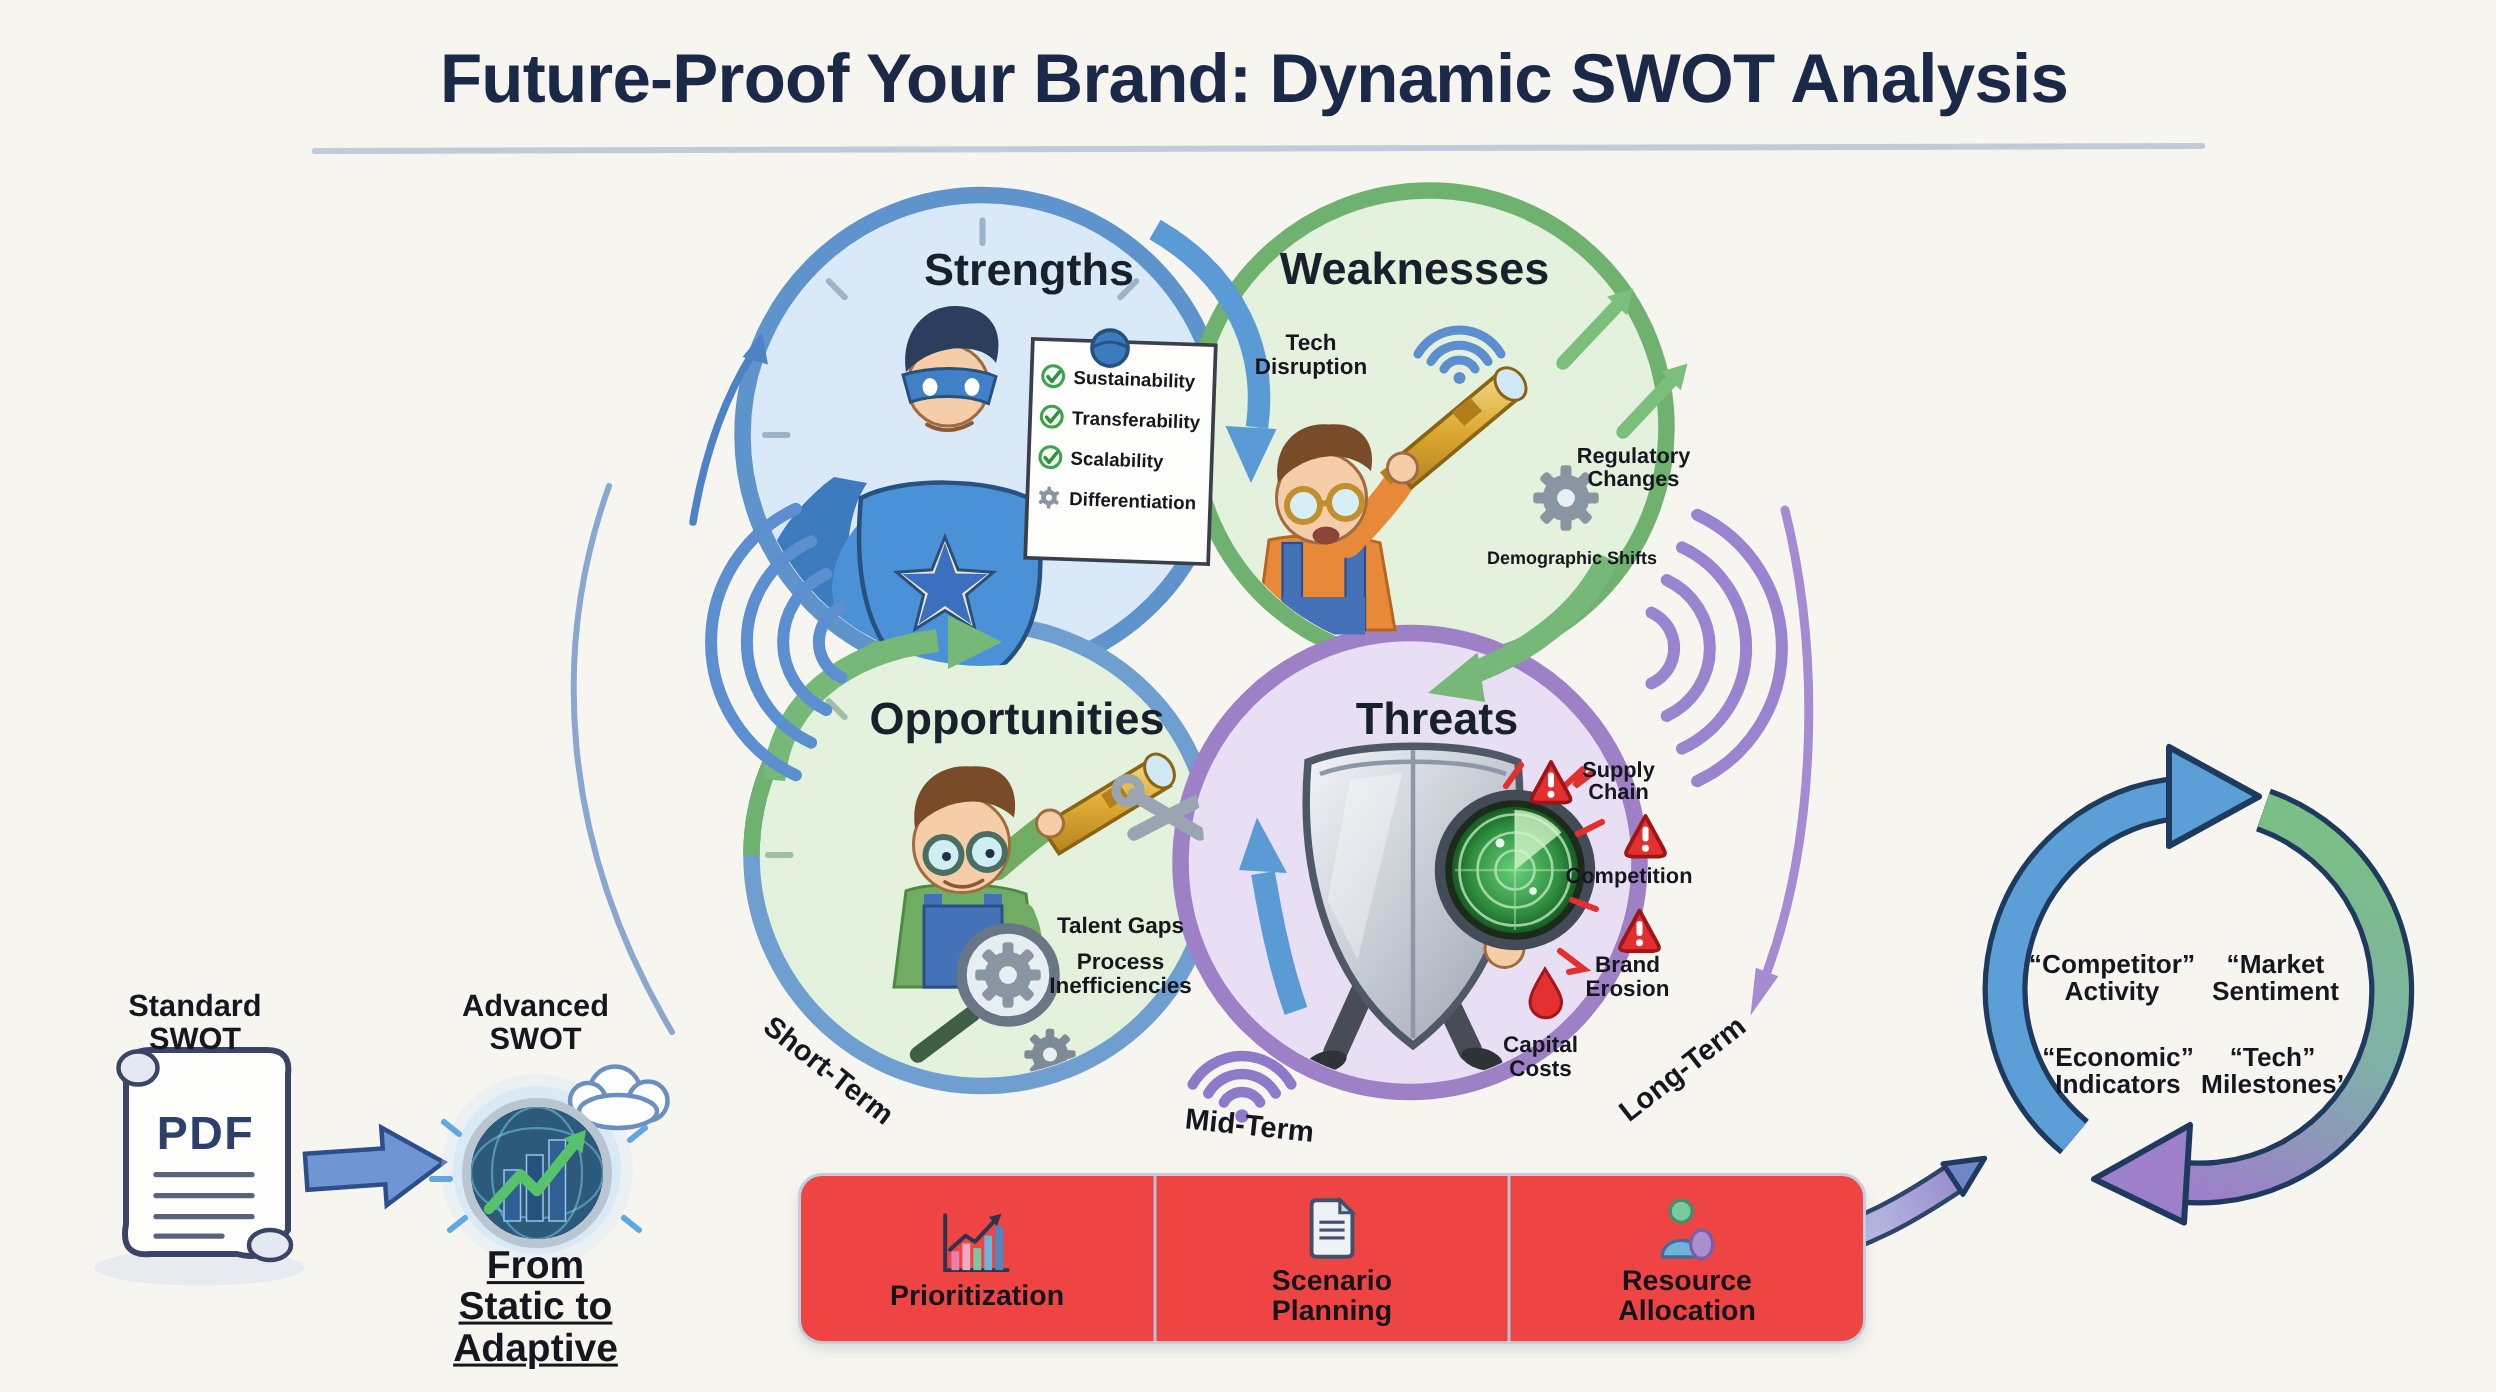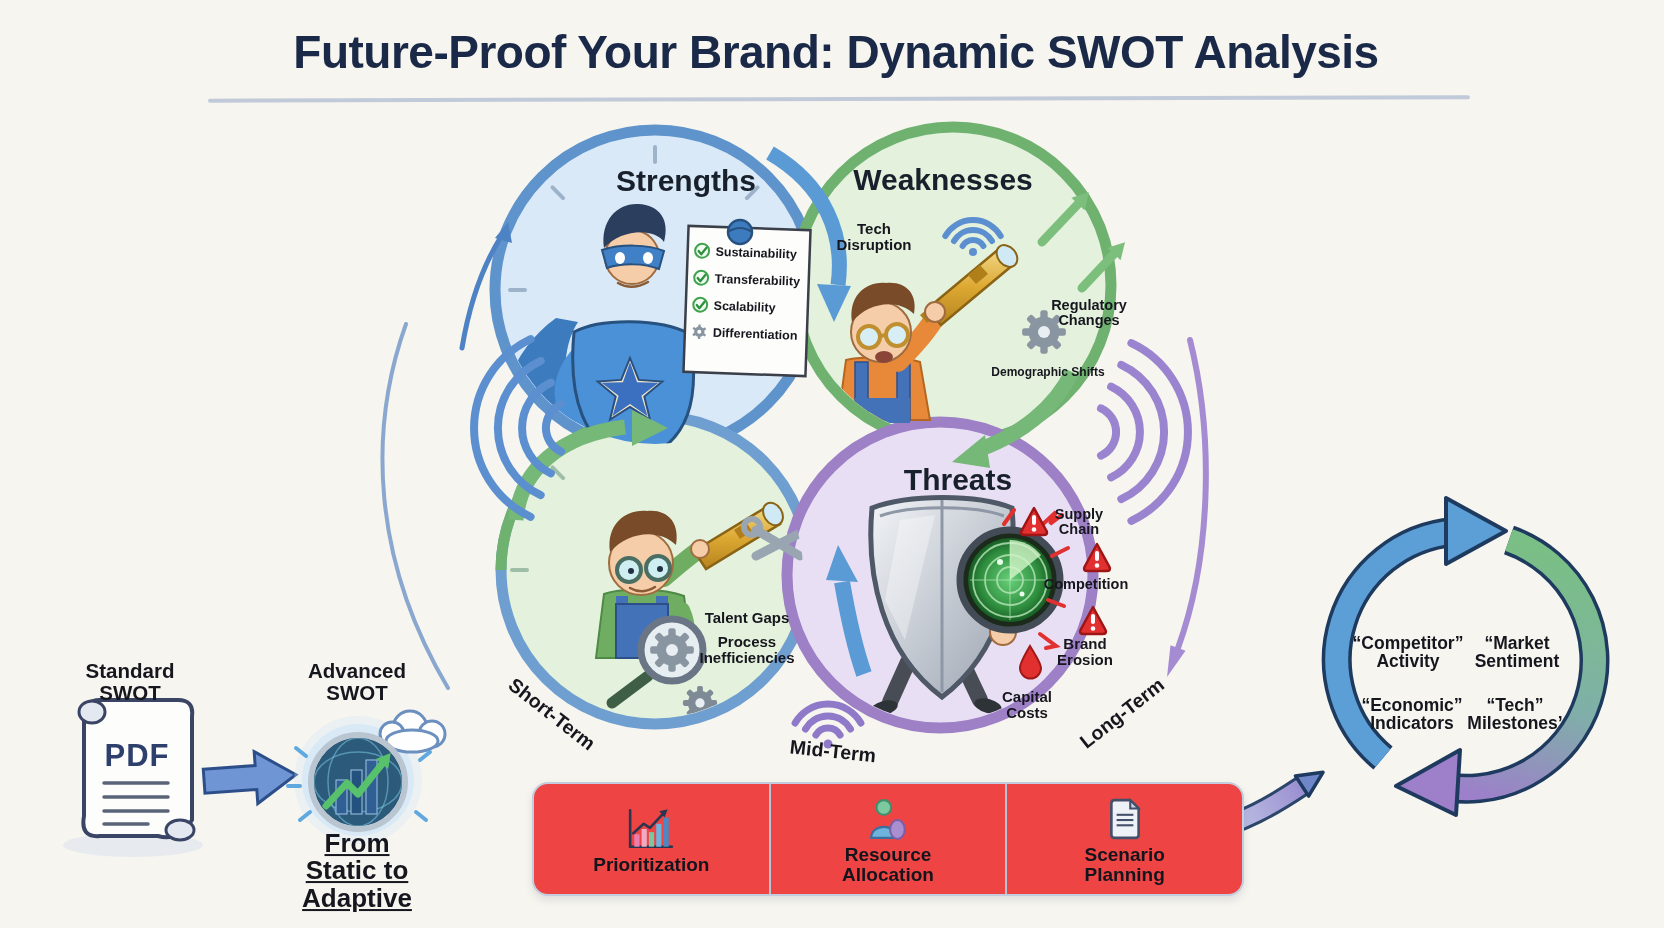--- a/index.html
+++ b/index.html
@@ -347,20 +347,21 @@
     <path d="M 1198,835 C 1245,822 1272,806 1302,786" fill="none" stroke="url(#abpGrad)" stroke-width="16"></path>
     <polygon points="1308.6,796.1 1295.4,775.9 1323,772.3" fill="#6f87c8" stroke="#1e3a5f" stroke-width="3.5" stroke-linejoin="round"></polygon>
   </g>
 </svg>
 
 <div class="page-title">Future-Proof Your Brand: Dynamic SWOT Analysis</div>
 <div class="title-rule"></div>
 
 <div class="pin quad-label" style="left:686px;top:181px;">Strengths</div>
 <div class="pin quad-label" style="left:943px;top:180px;">Weaknesses</div>
+<div class="pin quad-label" style="left:678px;top:480px;">Opportunities</div>
 <div class="pin quad-label" style="left:958px;top:480px;">Threats</div>
 
 <div class="checklist">
   <div class="check-row">
     <svg width="17" height="17" viewBox="-11 -11 22 22">
           <circle r="9" fill="#f2fbf2" stroke="#3fa34d" stroke-width="2.6"></circle>
           <path d="M -4.5,0.5 L -1,4.5 L 5.5,-4" fill="none" stroke="#2e8f3c" stroke-width="3" stroke-linecap="round" stroke-linejoin="round"></path>
         </svg>
     <span>Sustainability</span>
   </div>
@@ -424,37 +425,37 @@
       <rect x="14" y="20" width="5" height="17" fill="#f2a9c4"></rect>
       <rect x="21" y="23" width="5" height="14" fill="#7cc6a2"></rect>
       <rect x="28" y="15" width="5" height="22" fill="#6fb3dc"></rect>
       <rect x="35" y="9" width="5" height="28" fill="#4e88c2"></rect>
       <path d="M 6,24 L 16,15 L 22,19 L 34,6" fill="none" stroke="#2c3550" stroke-width="2.5" stroke-linecap="round" stroke-linejoin="round"></path>
       <polygon points="39,1 31,3 36,9" fill="#2c3550"></polygon>
     </svg>
     <div class="lbl">Prioritization</div>
   </div>
   <div class="step">
-    <svg width="44" height="42" viewBox="0 0 40 40">
-      <circle cx="16" cy="9" r="7" fill="#7cc9a0" stroke="#3f8f6a" stroke-width="2"></circle>
-      <path d="M 4,38 C 4,24 28,24 28,38 Z" fill="#6fb3dc" stroke="#3a6f9f" stroke-width="2"></path>
-      <ellipse cx="29" cy="30" rx="7" ry="9" fill="#a98fd0" stroke="#7a5fa8" stroke-width="2"></ellipse>
-    </svg>
-    <div class="lbl">Resource Allocation</div>
-  </div>
-  <div class="step">
     <svg width="44" height="42" viewBox="0 0 42 40">
       <path d="M 8,5 Q 8,2 11,2 L 26,2 L 34,10 L 34,35 Q 34,38 31,38 L 11,38 Q 8,38 8,35 Z" fill="#eef2f7" stroke="#44506a" stroke-width="2.5" stroke-linejoin="round"></path>
       <path d="M 26,2 L 26,10 L 34,10 Z" fill="#c9d2e0" stroke="#44506a" stroke-width="2"></path>
       <line x1="13" y1="16" x2="29" y2="16" stroke="#44506a" stroke-width="2"></line>
       <line x1="13" y1="21" x2="29" y2="21" stroke="#44506a" stroke-width="2"></line>
       <line x1="13" y1="26" x2="29" y2="26" stroke="#44506a" stroke-width="2"></line>
     </svg>
     <div class="lbl">Scenario Planning</div>
   </div>
+  <div class="step">
+    <svg width="44" height="42" viewBox="0 0 40 40">
+      <circle cx="16" cy="9" r="7" fill="#7cc9a0" stroke="#3f8f6a" stroke-width="2"></circle>
+      <path d="M 4,38 C 4,24 28,24 28,38 Z" fill="#6fb3dc" stroke="#3a6f9f" stroke-width="2"></path>
+      <ellipse cx="29" cy="30" rx="7" ry="9" fill="#a98fd0" stroke="#7a5fa8" stroke-width="2"></ellipse>
+    </svg>
+    <div class="lbl">Resource Allocation</div>
+  </div>
 </div>
 
 <div class="pin" style="left:1408px;top:652px;width:112px;font-size:17.5px;">“Competitor” Activity</div>
 <div class="pin" style="left:1517px;top:652px;width:110px;font-size:17.5px;">“Market Sentiment</div>
 <div class="pin" style="left:1412px;top:714px;width:112px;font-size:17.5px;">“Economic” Indicators</div>
 <div class="pin" style="left:1515px;top:714px;width:112px;font-size:17.5px;">“Tech” Milestones’</div>
 
 </div>
 
 </body></html>

